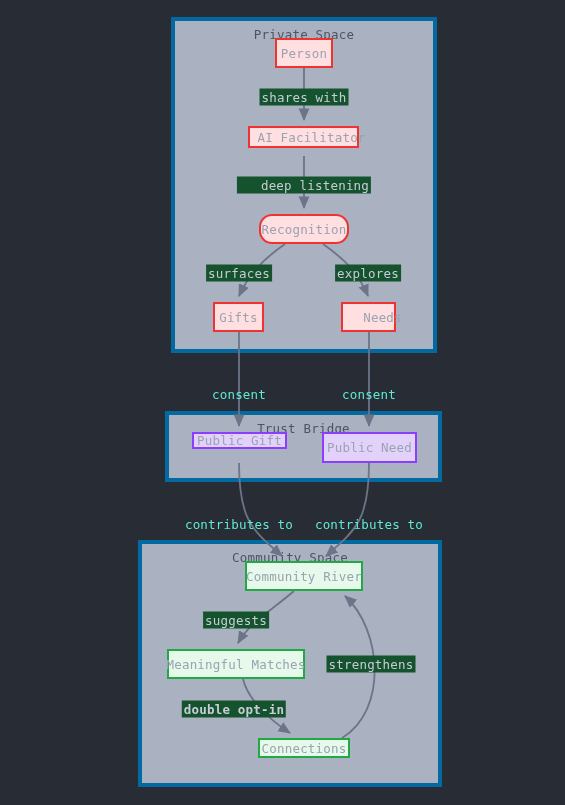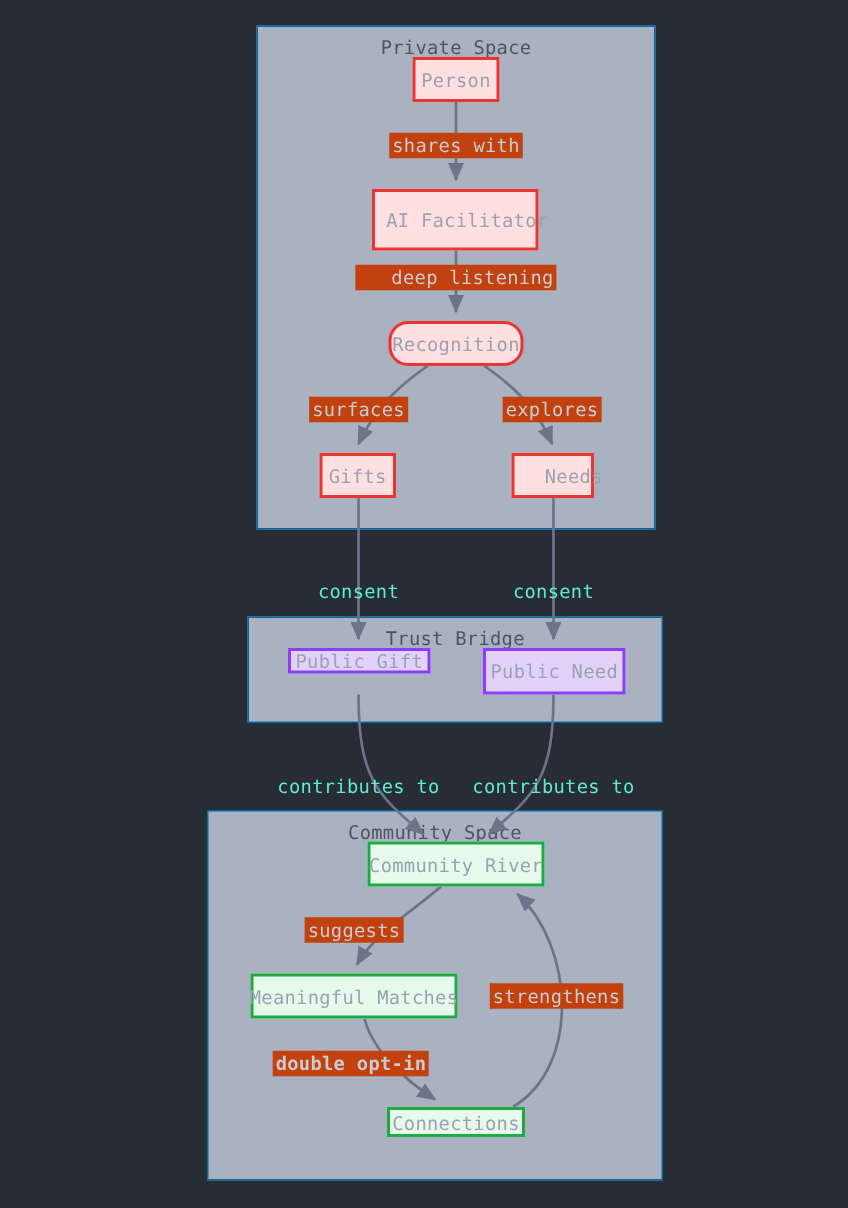--- a/index.html
+++ b/index.html
@@ -19,21 +19,21 @@
     position: absolute;
     left: 0;
     top: 0;
     width: 565px;
     height: 805px;
     pointer-events: none;
   }
   .subgraph {
     position: absolute;
     background: #aab1c0;
-    border: 1px solid #0369a1;
+    border: 4px solid #0369a1;
     box-sizing: border-box;
   }
   .subgraph-title {
     position: absolute;
     left: 0;
     right: 0;
     top: 6px;
     text-align: center;
     font-size: 12.5px;
     color: #4d5565;
@@ -69,21 +69,21 @@
   }
   .edge-label {
     position: absolute;
     font-size: 12.5px;
     letter-spacing: 0.2px;
     white-space: nowrap;
     transform: translate(-50%, -50%);
     padding: 1px 2px;
   }
   .edge-label.dark {
-    background: #c2410c;
+    background: #14532d;
     color: #c7ccd6;
   }
   .edge-label.plain {
     background: transparent;
     color: #5eead4;
     margin-top: 12px;
   }
 </style>
 </head>
 <body>
@@ -115,21 +115,21 @@
         <path d="M369,332 L369,426" fill="none" stroke="#6b7489" stroke-width="1.8" marker-end="url(#arrowhead)"></path>
         <path d="M239,463 C239,520 252,530 282,556" fill="none" stroke="#6b7489" stroke-width="1.8" marker-end="url(#arrowhead)"></path>
         <path d="M369,463 C369,520 356,530 326,556" fill="none" stroke="#6b7489" stroke-width="1.8" marker-end="url(#arrowhead)"></path>
         <path d="M294,591 C272,610 250,622 238,643" fill="none" stroke="#6b7489" stroke-width="1.8" marker-end="url(#arrowhead)"></path>
         <path d="M243,679 C248,700 270,720 290,733" fill="none" stroke="#6b7489" stroke-width="1.8" marker-end="url(#arrowhead)"></path>
         <path d="M342,738 C388,710 382,630 345,596" fill="none" stroke="#6b7489" stroke-width="1.8" marker-end="url(#arrowhead)"></path>
       </g>
   </svg>
   <div id="node-layer">
       <div class="node red" style="left: 275px; top: 38px; width: 58px; height: 30px;">Person</div>
-      <div class="node red" style="left: 248px; top: 126px; width: 111px; height: 41px; padding-left: 16px;">AI Facilitator</div>
+      <div class="node red" style="left: 248px; top: 126px; width: 111px; height: 22px; padding-left: 16px;">AI Facilitator</div>
       <div class="node red" style="left: 259px; top: 214px; width: 90px; height: 30px; border-radius: 13px;">Recognition</div>
       <div class="node red" style="left: 213px; top: 302px; width: 51px; height: 30px;">Gifts</div>
       <div class="node red" style="left: 341px; top: 302px; width: 55px; height: 30px; padding-left: 28px;">Needs</div>
       <div class="node purple" style="left: 192px; top: 432px; width: 95px; height: 17px;">Public Gift</div>
       <div class="node purple" style="left: 322px; top: 432px; width: 95px; height: 31px;">Public Need</div>
       <div class="node green" style="left: 245px; top: 561px; width: 118px; height: 30px;">Community River</div>
       <div class="node green" style="left: 167px; top: 649px; width: 138px; height: 30px;">Meaningful Matches</div>
       <div class="node green" style="left: 258px; top: 738px; width: 92px; height: 20px;">Connections</div>
     </div>
   <div id="label-layer">

